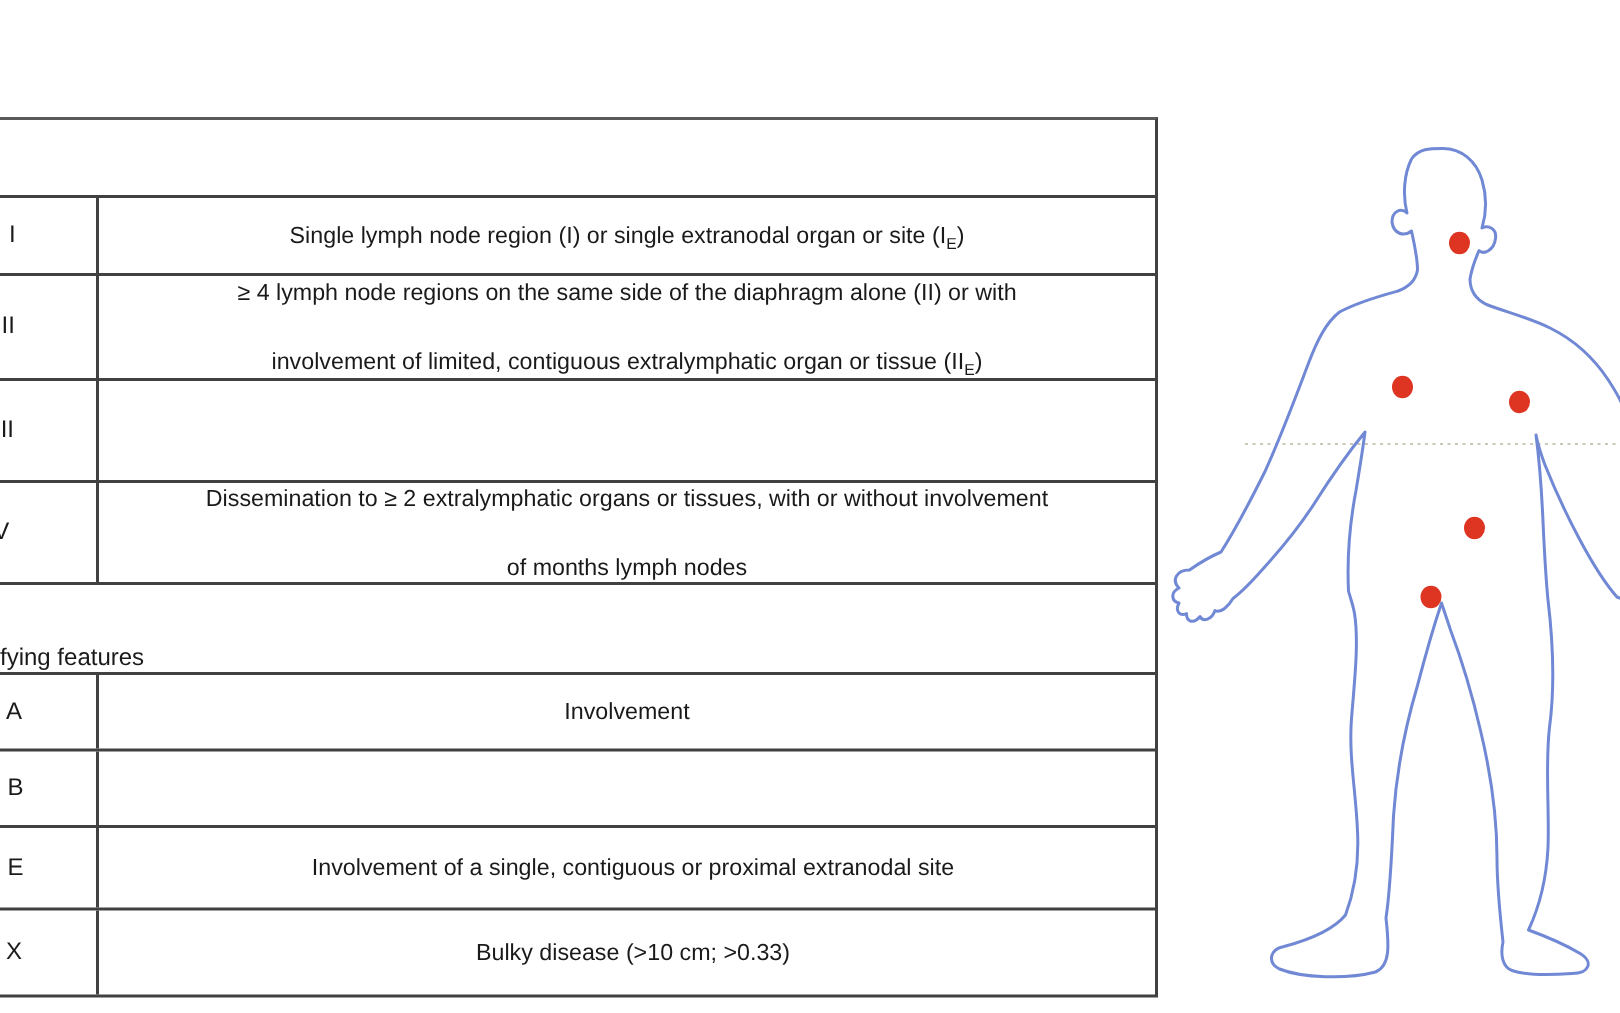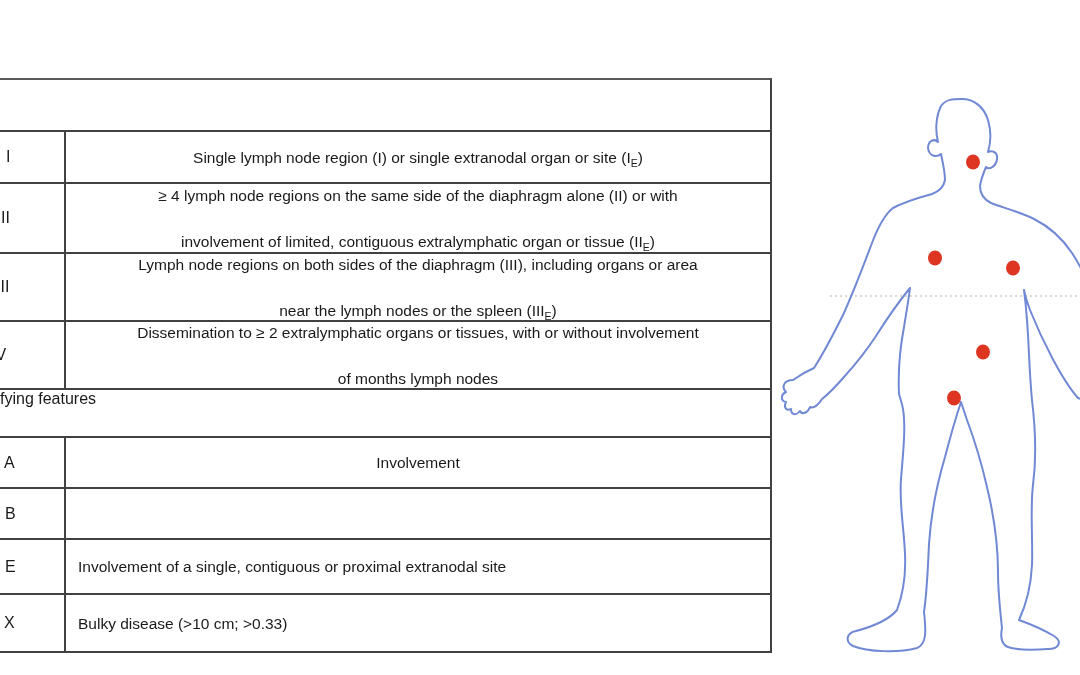--- a/index.html
+++ b/index.html
@@ -18,25 +18,25 @@
     width:66px;border-right:2px solid #414141;box-sizing:border-box;
     display:flex;align-items:center;overflow:hidden;
     font-size:16px;flex:0 0 66px;
   }
   .content-cell{
     flex:1;display:flex;flex-direction:column;justify-content:center;
     font-size:15.5px;line-height:23px;overflow:hidden;padding:12px 4px;
     box-sizing:border-box;
   }
   .align-center{text-align:center;}
-  .align-left{text-align:left;padding-left:12px;}
+  .align-left{text-align:center;padding-left:12px;}
   .tline{white-space:nowrap;}
   sub{font-size:10.5px;line-height:0;}
   .section-row{
-    height:48px;display:flex;align-items:flex-start;
+    height:60px;display:flex;align-items:flex-end;
     border-bottom:2px solid #414141;box-sizing:border-box;font-size:16px;
   }
   .body-figure{position:absolute;left:780px;top:85px;width:300px;height:590px;}
 </style>
 </head>
 <body>
 
 <div class="canvas">
 
   <div class="staging-table">
@@ -59,25 +59,20 @@
           </div>
           <div class="content-cell align-center">
             <span class="tline">≥ 4 lymph node regions on the same side of the diaphragm alone (II) or with</span>
             <br>
             <span class="tline">involvement of limited, contiguous extralymphatic organ or tissue (II<sub>E</sub>)</span>
           </div>
         </div>
         <div class="trow" style="height: 68px;">
           <div class="label-cell">
             <span style="margin-left: -4px;">III</span>
-          </div>
-          <div class="content-cell align-center">
-            <span class="tline">Lymph node regions on both sides of the diaphragm (III), including organs or area</span>
-            <br>
-            <span class="tline">near the lymph nodes or the spleen (III<sub>E</sub>)</span>
           </div>
         </div>
         <div class="trow" style="height: 68px;">
           <div class="label-cell">
             <span style="margin-left: -9px;">IV</span>
           </div>
           <div class="content-cell align-center">
             <span class="tline">Dissemination to ≥ 2 extralymphatic organs or tissues, with or without involvement</span>
             <br>
             <span class="tline">of months lymph nodes</span>

